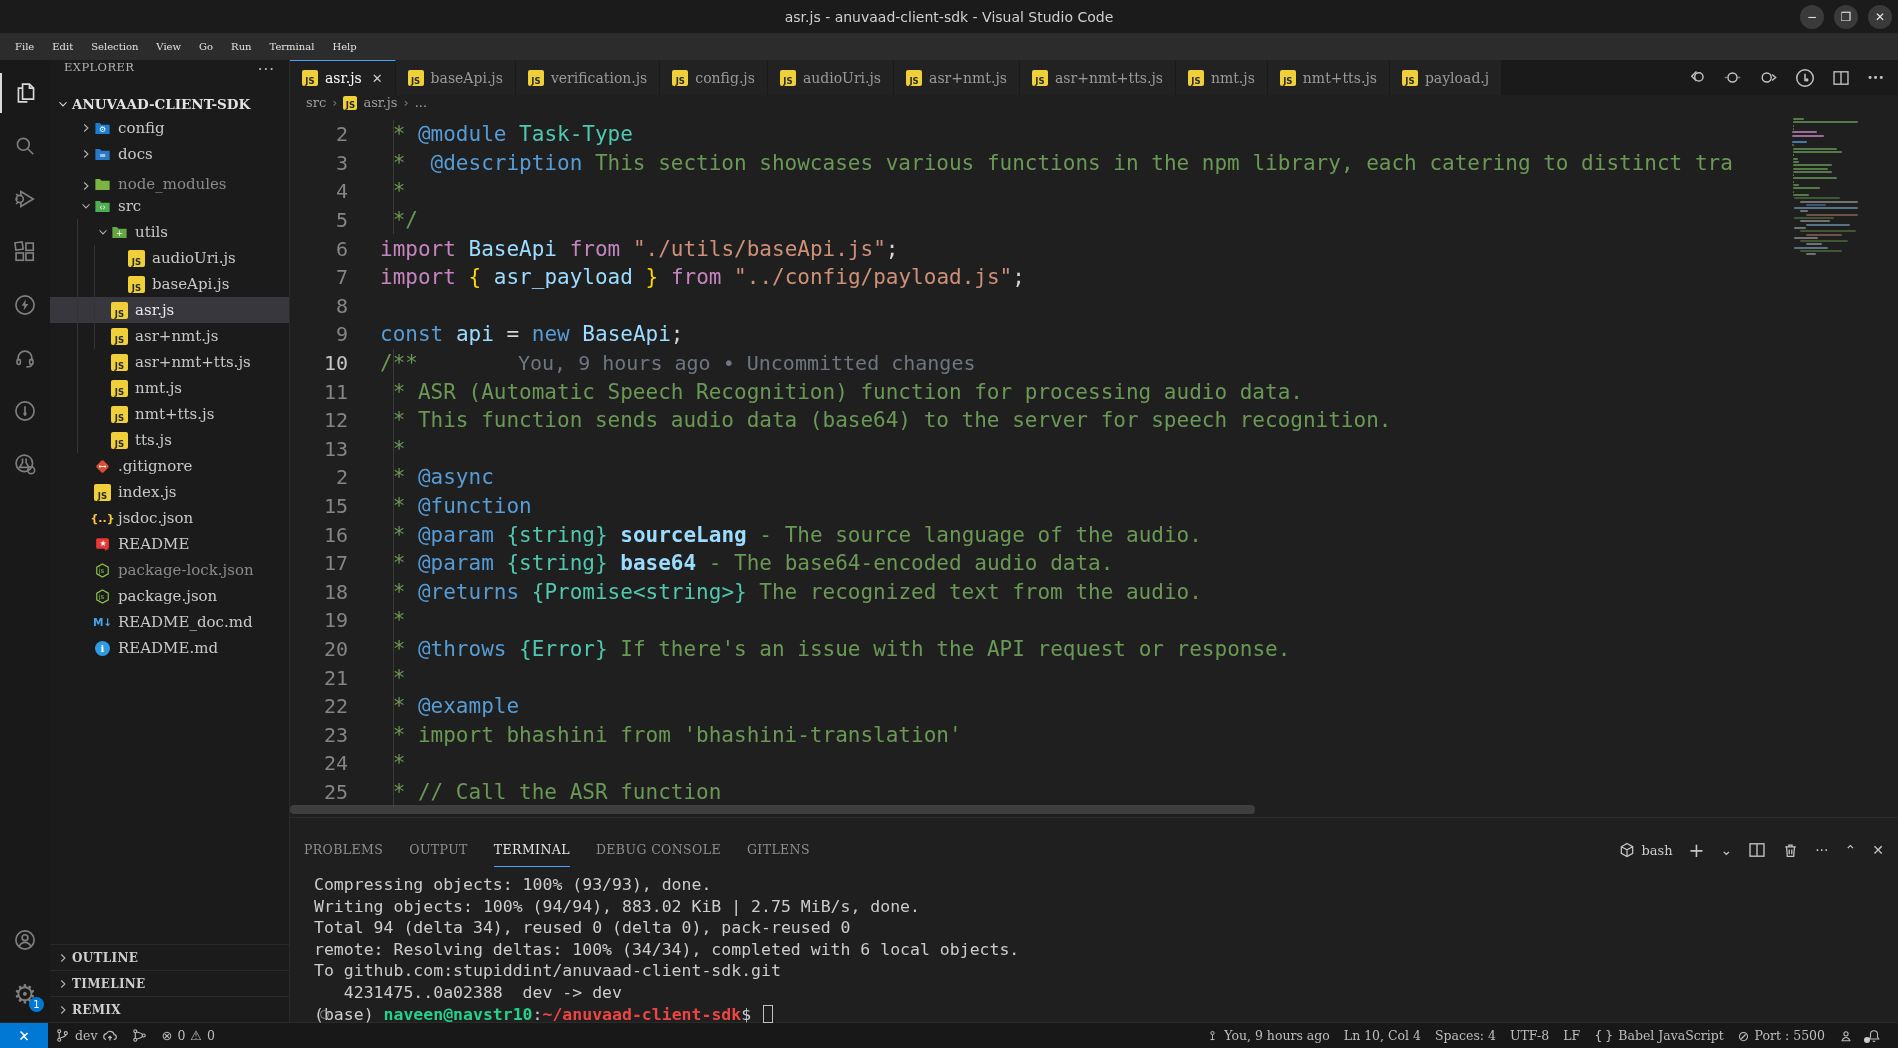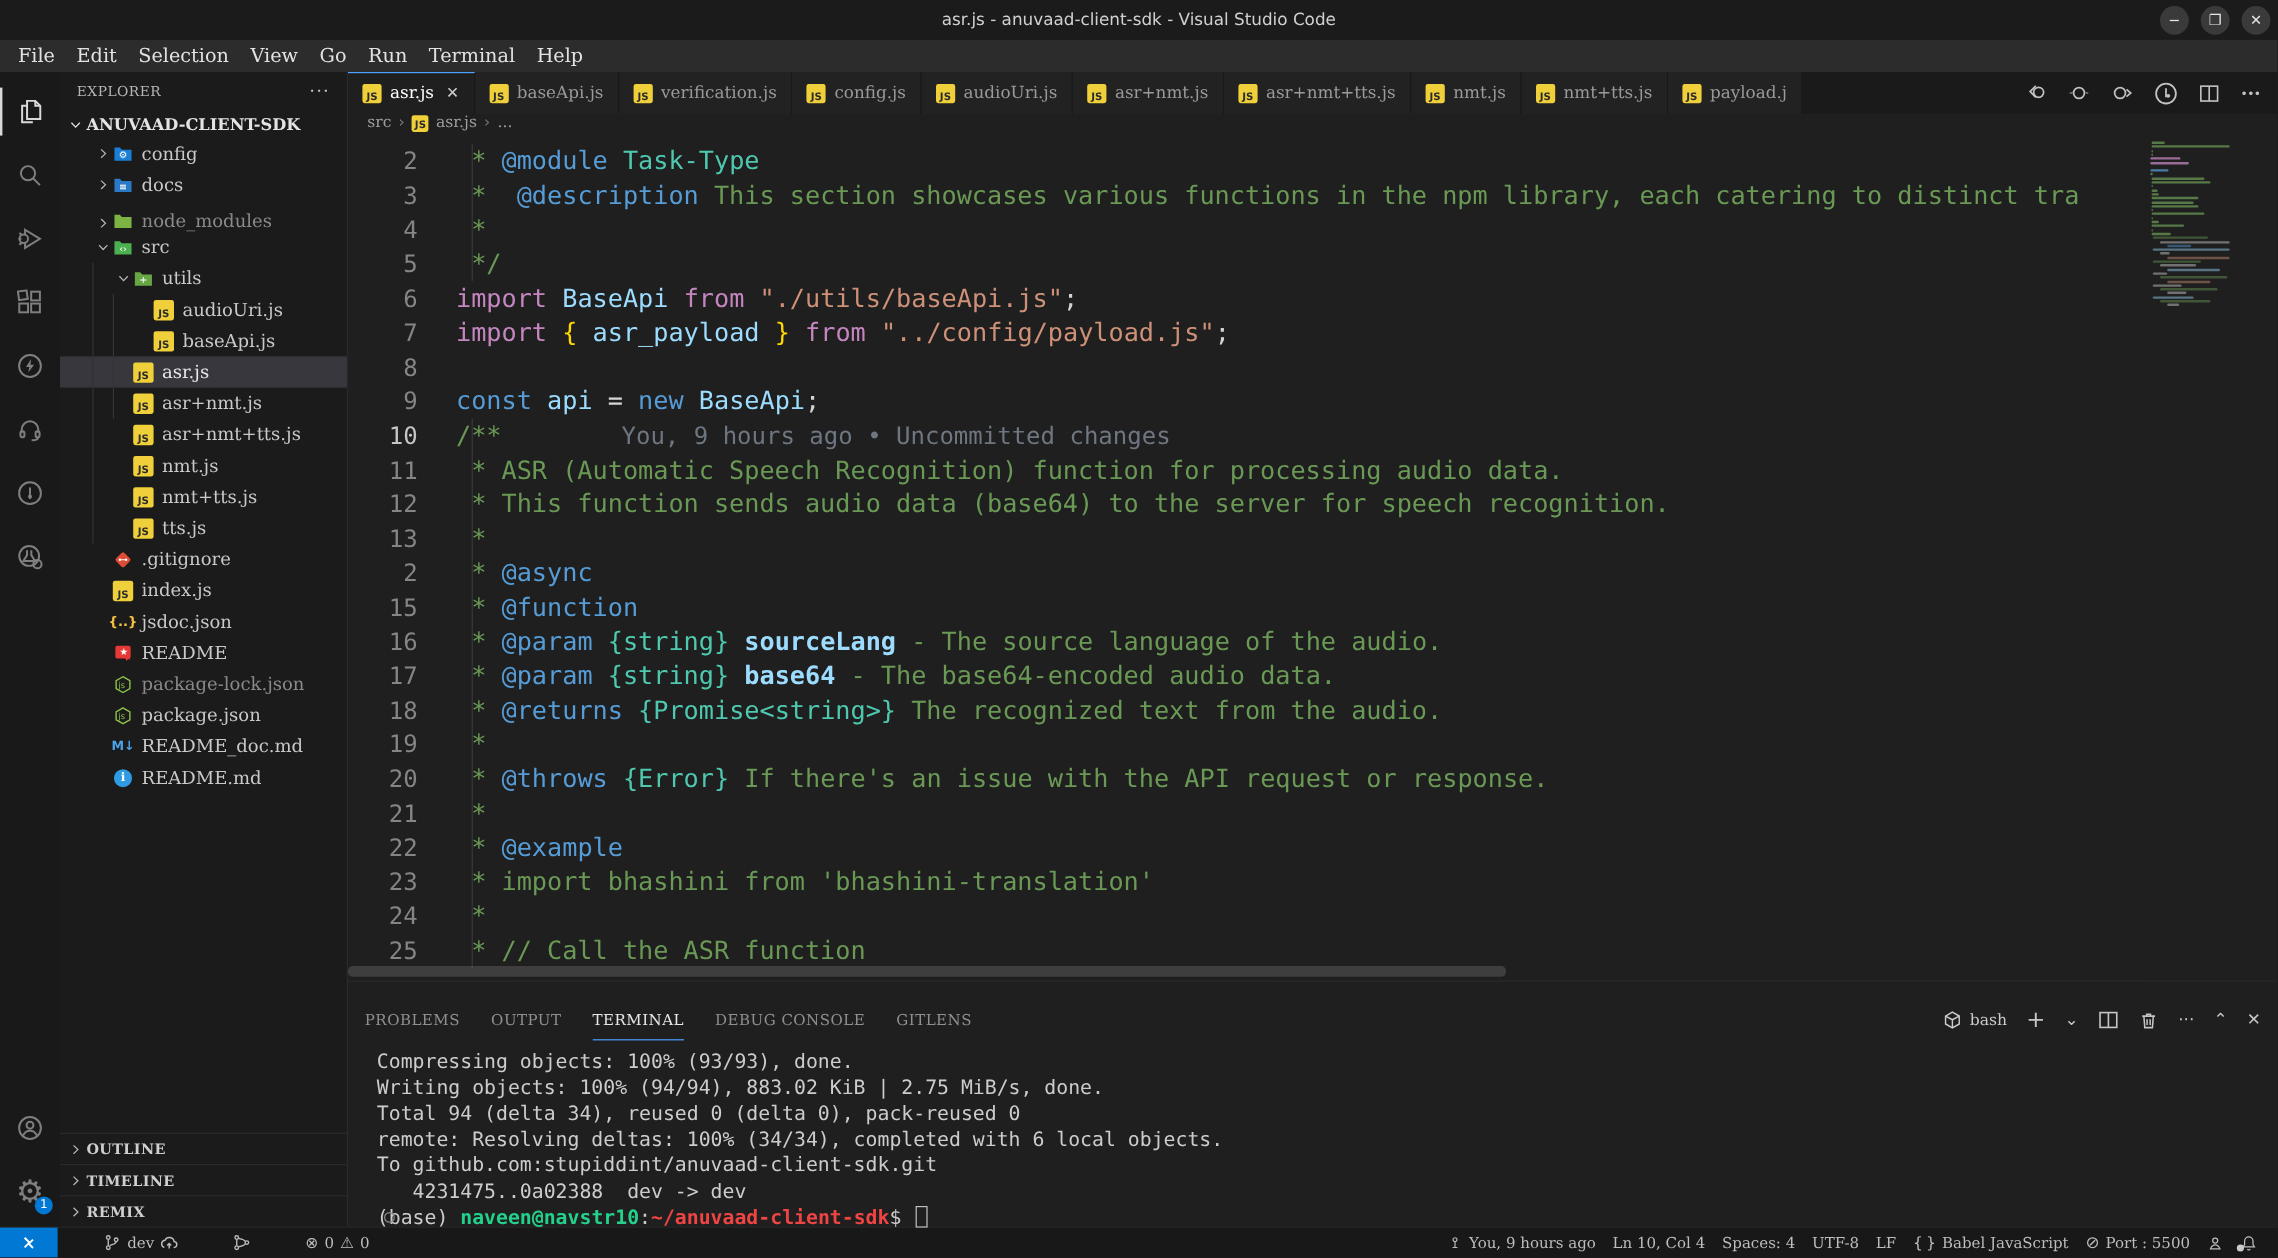--- a/index.html
+++ b/index.html
@@ -10,39 +10,39 @@
   
   .titlebar { height:33px; background:#1b1b1b; display:flex; align-items:center; position:relative; }
   .title-text { position:absolute; left:0; right:0; text-align:center; font-family:"DejaVu Sans","Liberation Sans",sans-serif;
     font-size:14px; color:#d0d0d0; }
   .win-controls { margin-left:auto; display:flex; gap:10px; padding-right:6px; z-index:2; }
   .win-btn { width:24px; height:24px; border-radius:50%; background:#3a3a3a; color:#e6e6e6;
     display:flex; align-items:center; justify-content:center; font-family:"DejaVu Sans",sans-serif; font-size:12px; }
 
   
   .menubar { height:27px; background:#2c2c2c; display:flex; align-items:center; padding-left:6px; }
-  .menu-item { padding:2px 9px; font-size:16px; color:#e2e2e2; }
+  .menu-item { padding:2px 9px; font-size:10px; color:#e2e2e2; }
 
   
   .main { display:flex; height:962px; }
 
   
   .activitybar { width:50px; background:#191919; display:flex; flex-direction:column; align-items:center; flex:none; }
   .ab-icon { width:50px; height:40px; margin-top:13px; display:flex; align-items:center; justify-content:center;
     color:#7f7f7f; position:relative; }
   .ab-icon.active { color:#d9d9d9; border-left:2px solid #d9d9d9; }
   .ab-spacer { flex:1; }
   .ab-badge { position:absolute; right:6px; bottom:2px; background:#0078d4; color:#fff; font-size:10px;
     width:15px; height:15px; border-radius:50%; display:flex; align-items:center; justify-content:center;
     font-family:"DejaVu Sans",sans-serif; }
   .gear-glyph { font-size:26px; line-height:26px; }
 
   
   .sidebar { width:240px; background:#1b1b1b; border-right:1px solid #2a2a2a; display:flex; flex-direction:column; flex:none; position:relative;}
-  .sb-header { height:32px; display:flex; align-items:center; padding:0 14px; }
+  .sb-header { height:32px; display:flex; align-items:flex-start; padding:0 14px; }
   .sb-header .ttl { font-size:11.5px; letter-spacing:0.4px; color:#b4b4b4; }
   .sb-header .more { margin-left:auto; color:#c0c0c0; font-size:15px; letter-spacing:1px; }
   .project-row { height:23px; display:flex; align-items:center; font-weight:bold; font-size:13.5px; color:#e4e4e4; padding-left:4px; }
   .tree { position:relative; }
   .tree-row { height:26px; display:flex; align-items:center; font-size:15px; color:#c9c9c9; position:relative; }
   .tree-row.selected { background:#37373d; color:#e8e8e8; }
   .tree-row.dim .lbl { color:#8a8a8a; }
   .tree-row .chev { width:17px; color:#b5b5b5; display:flex; justify-content:center; flex:none; }
   .tree-row .ficon { width:17px; height:17px; margin-right:7px; position:relative; flex:none; }
   .tree-row .lbl { white-space:nowrap; }
@@ -110,21 +110,21 @@
   .t-green { color:#23d18b; font-weight:bold; }
   .t-blue { color:#ef4444; font-weight:bold; }
   .t-cursor { display:inline-block; width:10px; height:18px; border:1px solid #c0c0c0; vertical-align:-3px; margin-left:2px; }
   .t-deco { position:absolute; left:6px; width:9px; height:9px; border:1px solid #8a8a8a; border-radius:50%; }
 
   
   .statusbar { height:26px; background:#181818; border-top:1px solid #2a2a2a; display:flex; align-items:center;
     font-size:12.5px; color:#bdbdbd; }
   .sb-item { display:flex; align-items:center; gap:5px; padding:0 7px; height:100%; }
   .sb-item.remote { background:#0078d4; color:#ffffff; width:48px; justify-content:center; }
-  .sb-left { display:flex; height:100%; align-items:center;gap:31px; }
+  .sb-left { display:flex; height:100%; align-items:center; }
   .sb-right { margin-left:auto; display:flex; height:100%; align-items:center; padding-right:10px; }
   .sb-glyph { font-family:"DejaVu Sans",sans-serif; font-size:13px; }
   .bell-wrap { position:relative; }
   .bell-dot { position:absolute; left:-3px; bottom:0px; width:6px; height:6px; border-radius:50%; background:#cccccc; }
 </style>
 </head>
 <body>
 
 <div class="titlebar">
   <div class="title-text">asr.js - anuvaad-client-sdk - Visual Studio Code</div>

